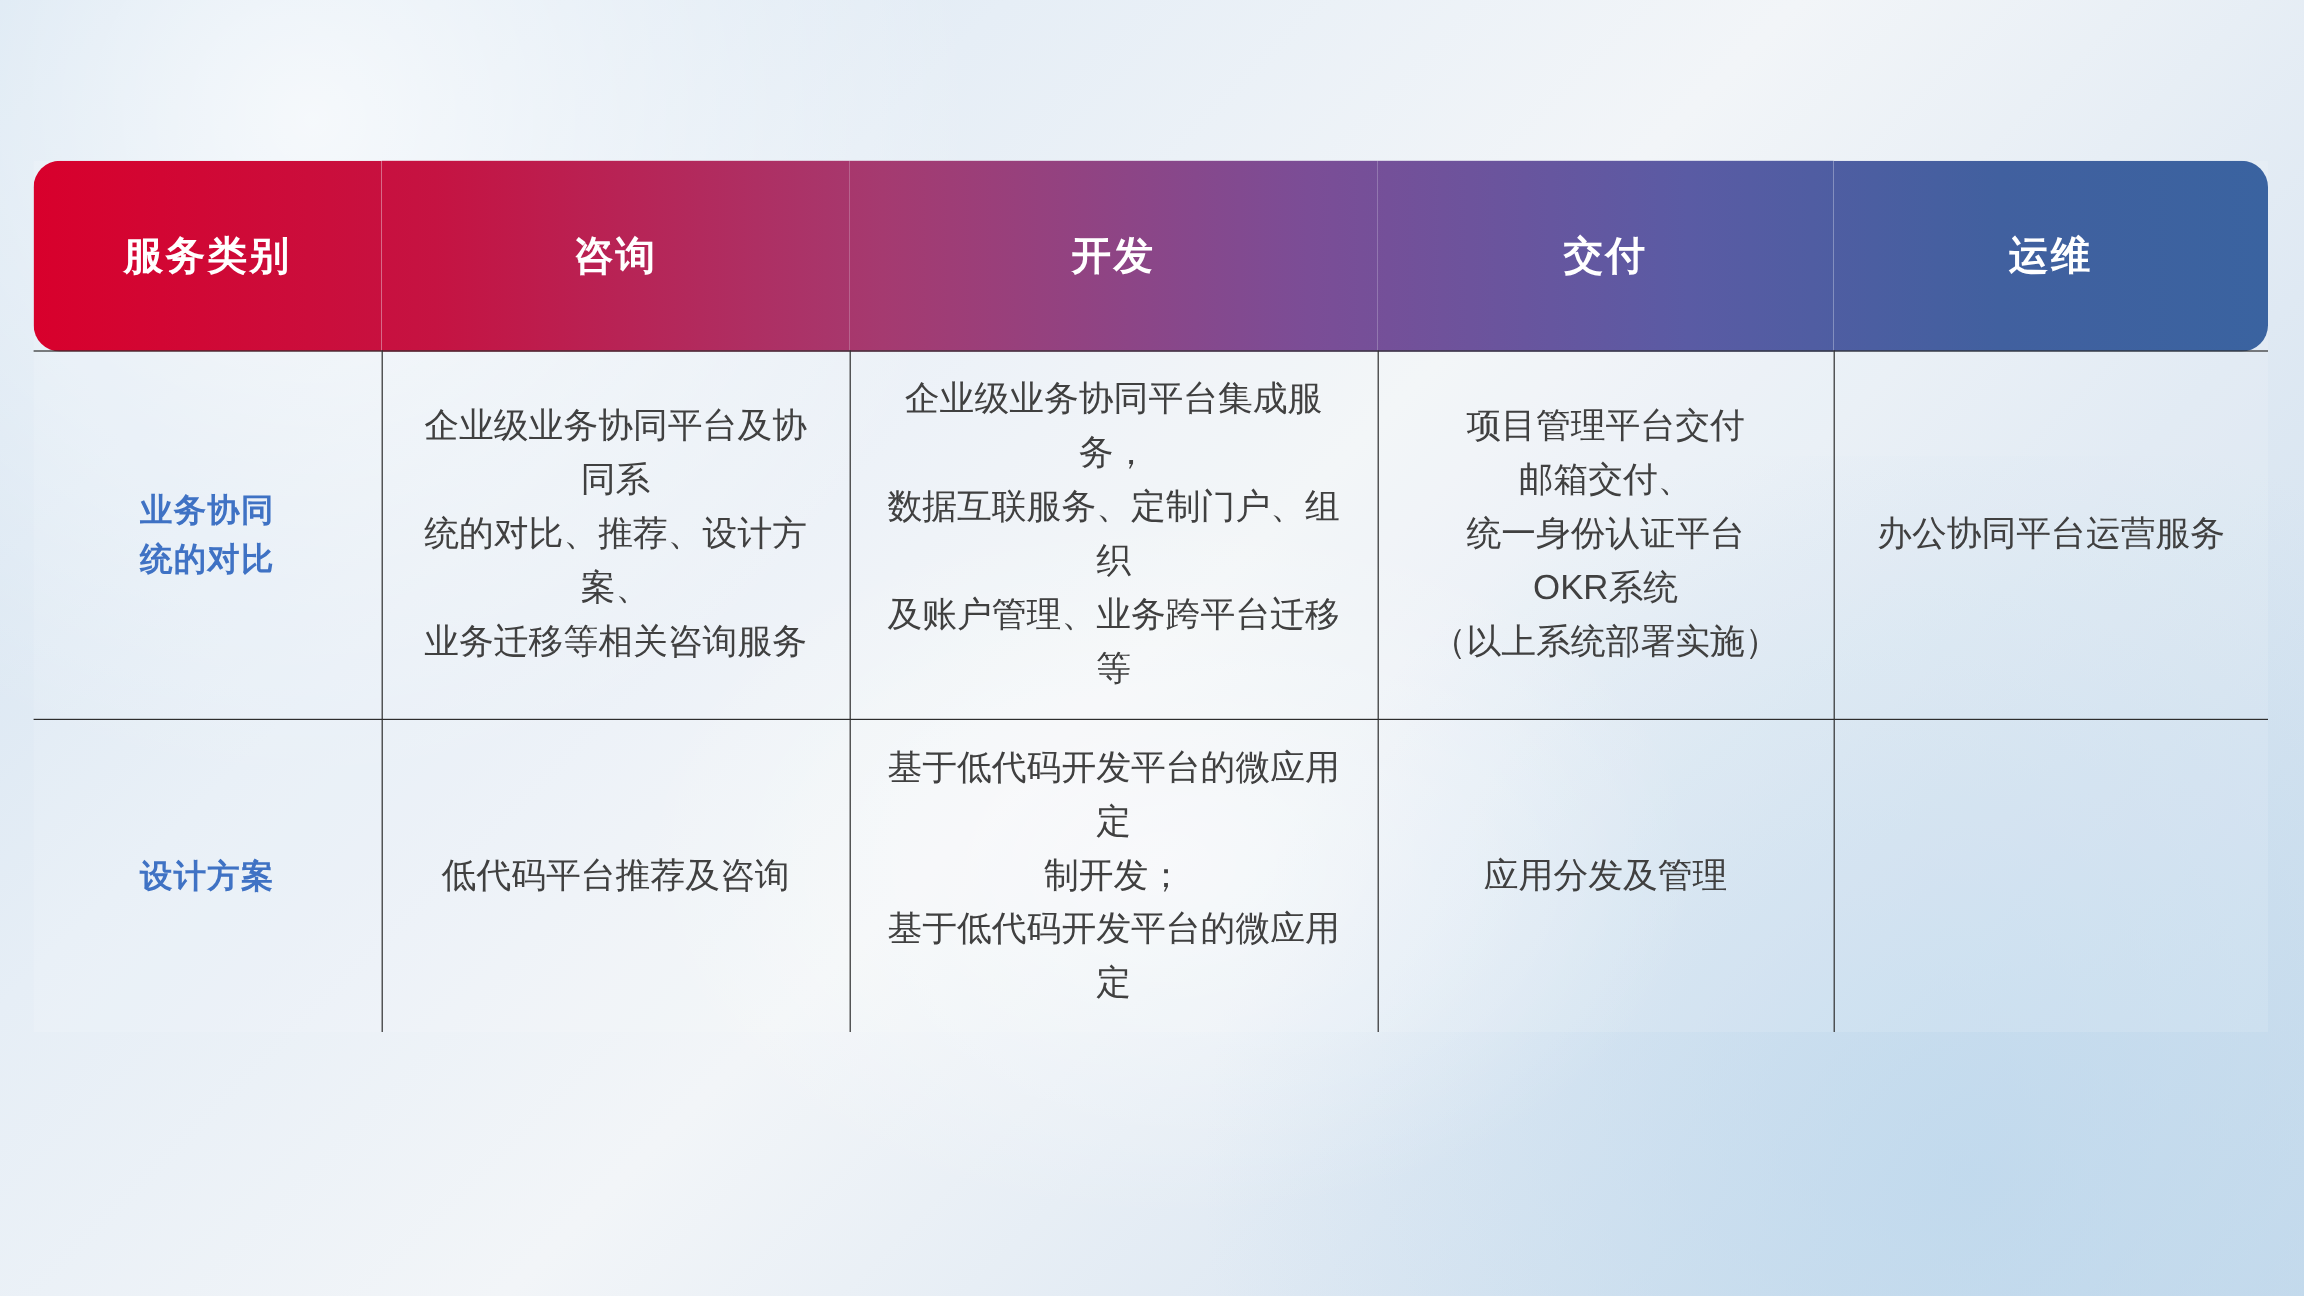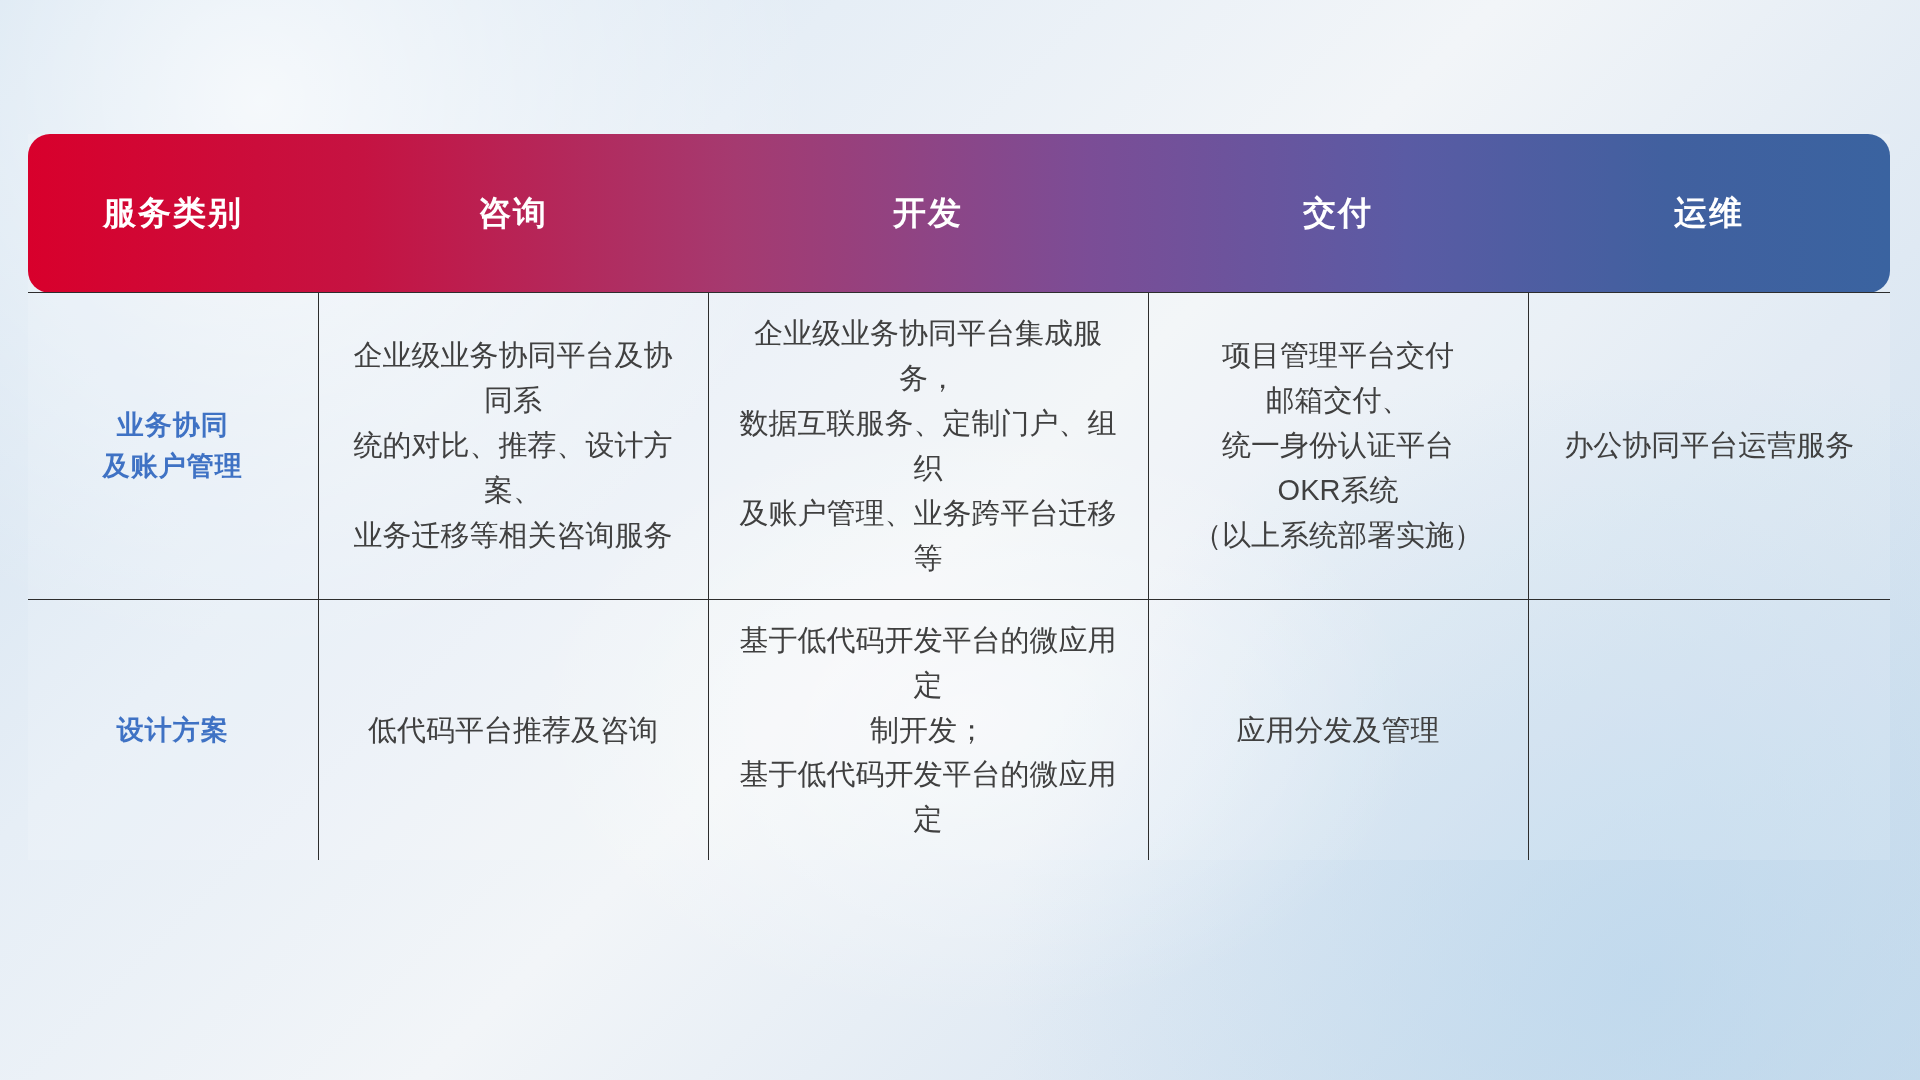--- a/index.html
+++ b/index.html
@@ -135,21 +135,21 @@
         <th>咨询</th>
         <th>开发</th>
         <th>交付</th>
         <th>运维</th>
       </tr>
     </thead>
     <tbody>
       <tr class="row1">
         <td class="cat-cell">
           <span class="line">业务协同</span>
-          <span class="line">及账户管理</span>
+          <span class="line">统的对比</span>
         </td>
         <td class="cell-text">
           <span class="line">企业级业务协同平台及协同系</span>
           <span class="line">统的对比、推荐、设计方案、</span>
           <span class="line">业务迁移等相关咨询服务</span>
         </td>
         <td class="cell-text">
           <span class="line">企业级业务协同平台集成服务，</span>
           <span class="line">数据互联服务、定制门户、组织</span>
           <span class="line">及账户管理、业务跨平台迁移等</span>

